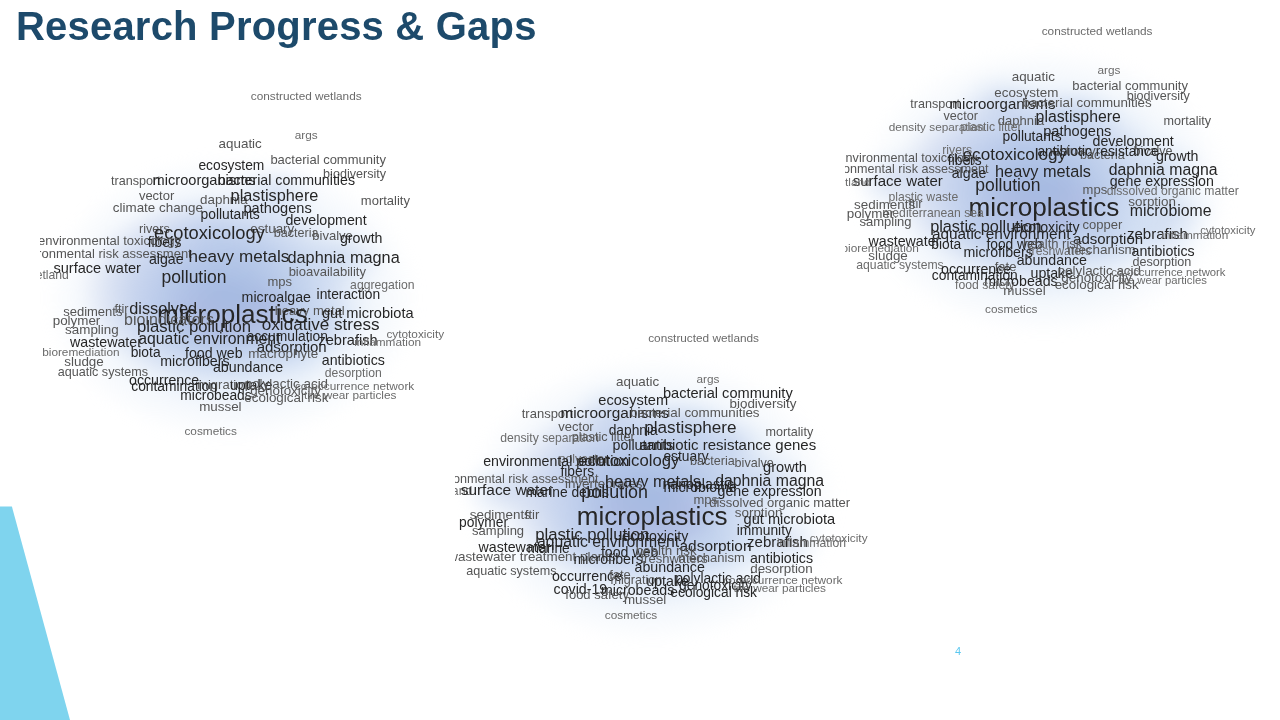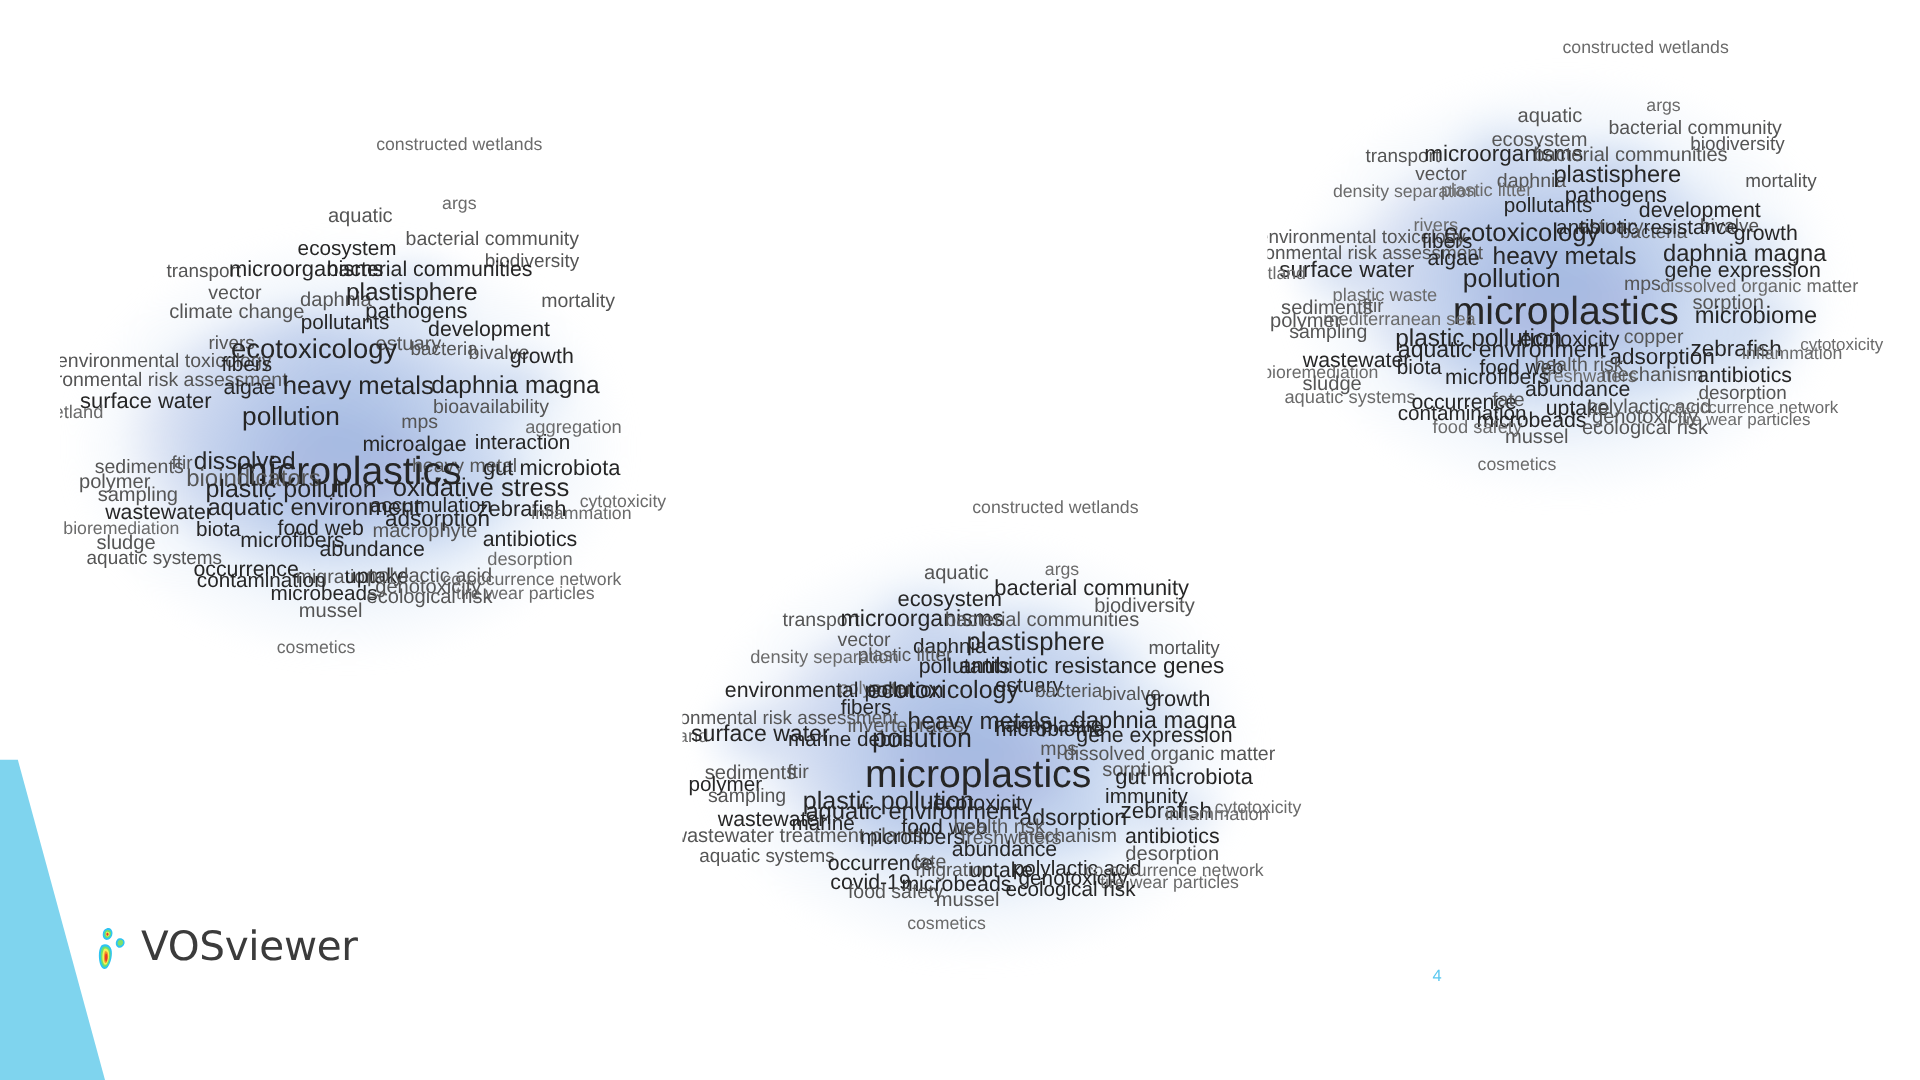--- a/index.html
+++ b/index.html
@@ -47,20 +47,21 @@
   .lbl.dim{color:#555;}
   .lbl.dimmer{color:#6b6b6b;}
 </style>
 </head>
 <body>
 
 <div class="slide">
 
   <div class="wedge"></div>
 
+  <div class="title">Research Progress &amp; Gaps</div>
 
   <div class="map" id="map1" style="left:40px;top:80px;width:440px;height:400px;">
     <div class="density" style="background: radial-gradient(52% 44% at 43.7% 54.5%, rgba(167, 192, 228, 0.9) 0%, rgba(196, 214, 240, 0.7) 38%, rgba(226, 236, 248, 0.4) 62%, rgba(255, 255, 255, 0) 82%), radial-gradient(40% 30% at 39.7% 52.5%, rgba(136, 140, 206, 0.85) 0%, rgba(160, 168, 216, 0.55) 45%, rgba(255, 255, 255, 0) 78%), radial-gradient(17% 11% at 43.7% 57.5%, rgba(179, 63, 166, 0.95) 0%, rgba(169, 75, 168, 0.8) 42%, rgba(150, 110, 190, 0.4) 70%, rgba(255, 255, 255, 0) 92%), radial-gradient(13% 10% at 53.3% 28.8%, rgba(160, 180, 222, 0.5) 0%, rgba(206, 220, 242, 0.28) 50%, rgba(255, 255, 255, 0) 80%), radial-gradient(13% 10% at 38.5% 38.2%, rgba(160, 180, 222, 0.5) 0%, rgba(206, 220, 242, 0.28) 50%, rgba(255, 255, 255, 0) 80%), radial-gradient(13% 10% at 45.2% 44.3%, rgba(160, 180, 222, 0.5) 0%, rgba(206, 220, 242, 0.28) 50%, rgba(255, 255, 255, 0) 80%), radial-gradient(13% 10% at 69% 44.3%, rgba(160, 180, 222, 0.5) 0%, rgba(206, 220, 242, 0.28) 50%, rgba(255, 255, 255, 0) 80%), radial-gradient(13% 10% at 35% 49.5%, rgba(160, 180, 222, 0.5) 0%, rgba(206, 220, 242, 0.28) 50%, rgba(255, 255, 255, 0) 80%), radial-gradient(13% 10% at 28% 57%, rgba(160, 180, 222, 0.5) 0%, rgba(206, 220, 242, 0.28) 50%, rgba(255, 255, 255, 0) 80%), radial-gradient(13% 10% at 63.8% 61.2%, rgba(160, 180, 222, 0.5) 0%, rgba(206, 220, 242, 0.28) 50%, rgba(255, 255, 255, 0) 80%), radial-gradient(13% 10% at 35% 61.8%, rgba(160, 180, 222, 0.5) 0%, rgba(206, 220, 242, 0.28) 50%, rgba(255, 255, 255, 0) 80%), radial-gradient(13% 10% at 38.5% 64.7%, rgba(160, 180, 222, 0.5) 0%, rgba(206, 220, 242, 0.28) 50%, rgba(255, 255, 255, 0) 80%), radial-gradient(13% 10% at 57.2% 66.4%, rgba(160, 180, 222, 0.5) 0%, rgba(206, 220, 242, 0.28) 50%, rgba(255, 255, 255, 0) 80%); filter: blur(6px);"></div>
   <div class="lbl dimmer" style="font-size: 11.8px; left: 266.2px; top: 16.8px;">constructed wetlands</div>
       <div class="lbl dim" style="font-size: 13.4px; left: 200.2px; top: 64px;">aquatic</div>
       <div class="lbl dimmer" style="font-size: 11.8px; left: 266.2px; top: 56px;">args</div>
       <div class="lbl dim" style="font-size: 13px; left: 288.2px; top: 79.2px;">bacterial community</div>
       <div class="lbl" style="font-size: 13.8px; left: 191.4px; top: 86px;">ecosystem</div>
       <div class="lbl dim" style="font-size: 12.6px; left: 314.6px; top: 94px;">biodiversity</div>
       <div class="lbl dim" style="font-size: 12.6px; left: 95.9px; top: 101.2px;">transport</div>
@@ -296,33 +297,15 @@
       <div class="lbl" style="font-size: 13.8px; left: 129.8px; top: 256px;">contamination</div>
       <div class="lbl dim" style="font-size: 13.4px; left: 251.7px; top: 258px;">genotoxicity</div>
       <div class="lbl" style="font-size: 14.2px; left: 176px; top: 261.2px;">microbeads</div>
       <div class="lbl dimmer" style="font-size: 11.3px; left: 317.7px; top: 260.8px;">tire wear particles</div>
       <div class="lbl dimmer" style="font-size: 12.2px; left: 139.9px; top: 265.2px;">food safety</div>
       <div class="lbl dim" style="font-size: 13.4px; left: 251.7px; top: 264.8px;">ecological risk</div>
       <div class="lbl dim" style="font-size: 13.4px; left: 179.5px; top: 271.2px;">mussel</div>
       <div class="lbl dimmer" style="font-size: 11.8px; left: 166.3px; top: 290px;">cosmetics</div>
     </div>
 
-  <div class="logo">
-    <svg class="logo-mark" viewBox="0 0 26 30">
-      <g>
-        <path d="M9 2 C11 1 13 2.5 13 5 C13 7.5 11.5 9 10 9.5 C8 10 6.5 8.5 6.5 6 C6.5 3.8 7.5 2.6 9 2 Z" fill="#2ec4f1"></path>
-        <path d="M9.2 3.2 C10.6 2.6 12 3.6 12 5.2 C12 6.9 11 8 9.8 8.3 C8.5 8.6 7.6 7.6 7.6 6 C7.6 4.6 8.2 3.6 9.2 3.2 Z" fill="#6ee06b"></path>
-        <path d="M9.3 4.2 C10.3 3.9 11.1 4.6 11.1 5.5 C11.1 6.6 10.4 7.3 9.7 7.4 C8.9 7.5 8.5 6.9 8.5 5.9 C8.5 5.1 8.8 4.4 9.3 4.2 Z" fill="#f6ef55"></path>
-        <path d="M9.4 4.9 C10 4.8 10.4 5.3 10.4 5.9 C10.4 6.5 10 6.9 9.6 6.9 C9.1 6.9 8.9 6.5 8.9 5.9 C8.9 5.4 9.1 5 9.4 4.9 Z" fill="#e8372a"></path>
-        <path d="M17.5 8.5 C19.8 8.2 21.5 9.8 21 12 C20.5 14.2 18.3 15.3 16.7 14.6 C15.2 13.9 14.8 11.8 15.5 10.3 C16 9.3 16.7 8.6 17.5 8.5 Z" fill="#2ec4f1"></path>
-        <path d="M17.8 9.6 C19.4 9.4 20.4 10.5 20 11.9 C19.6 13.3 18.3 13.9 17.3 13.4 C16.4 13 16.2 11.7 16.6 10.8 C16.9 10.1 17.3 9.7 17.8 9.6 Z" fill="#7fe06b"></path>
-        <path d="M6 13 C8.5 11.8 11.5 13 12.3 16 C13.2 19.5 12 24.5 10 27.5 C8.3 30 6 29 5 26.5 C3.6 23 3.5 17 5 14.3 C5.3 13.7 5.6 13.2 6 13 Z" fill="#2ec4f1"></path>
-        <path d="M6.8 14.3 C8.7 13.4 10.8 14.4 11.4 17 C12.1 19.9 11.2 24 9.7 26.4 C8.4 28.4 6.8 27.6 6 25.6 C4.9 22.8 4.9 17.7 6 15.4 C6.2 14.9 6.5 14.5 6.8 14.3 Z" fill="#6ee06b"></path>
-        <path d="M7.4 15.6 C8.8 15 10.2 15.8 10.6 17.9 C11.1 20.2 10.5 23.4 9.4 25.3 C8.5 26.9 7.4 26.3 6.8 24.7 C6 22.5 6.1 18.5 6.9 16.6 C7.1 16.1 7.2 15.7 7.4 15.6 Z" fill="#f6ef55"></path>
-        <path d="M8 17.2 C9 16.8 9.8 17.5 10 19.1 C10.3 20.8 9.9 23 9.2 24.3 C8.6 25.4 7.9 25 7.6 23.8 C7.1 22.2 7.3 19.3 7.8 17.9 C7.9 17.5 7.9 17.3 8 17.2 Z" fill="#f0922b"></path>
-        <path d="M8.4 18.7 C9 18.5 9.4 19 9.5 20.1 C9.7 21.3 9.5 22.7 9.1 23.6 C8.8 24.3 8.4 24 8.2 23.2 C7.9 22.1 8 20.1 8.3 19.2 C8.3 18.9 8.4 18.8 8.4 18.7 Z" fill="#e8372a"></path>
-      </g>
-    </svg>
-    <span class="logo-text">VOSviewer</span>
-  </div>
 
   <div class="slide-num">4</div>
 </div>
 
 </body></html>

